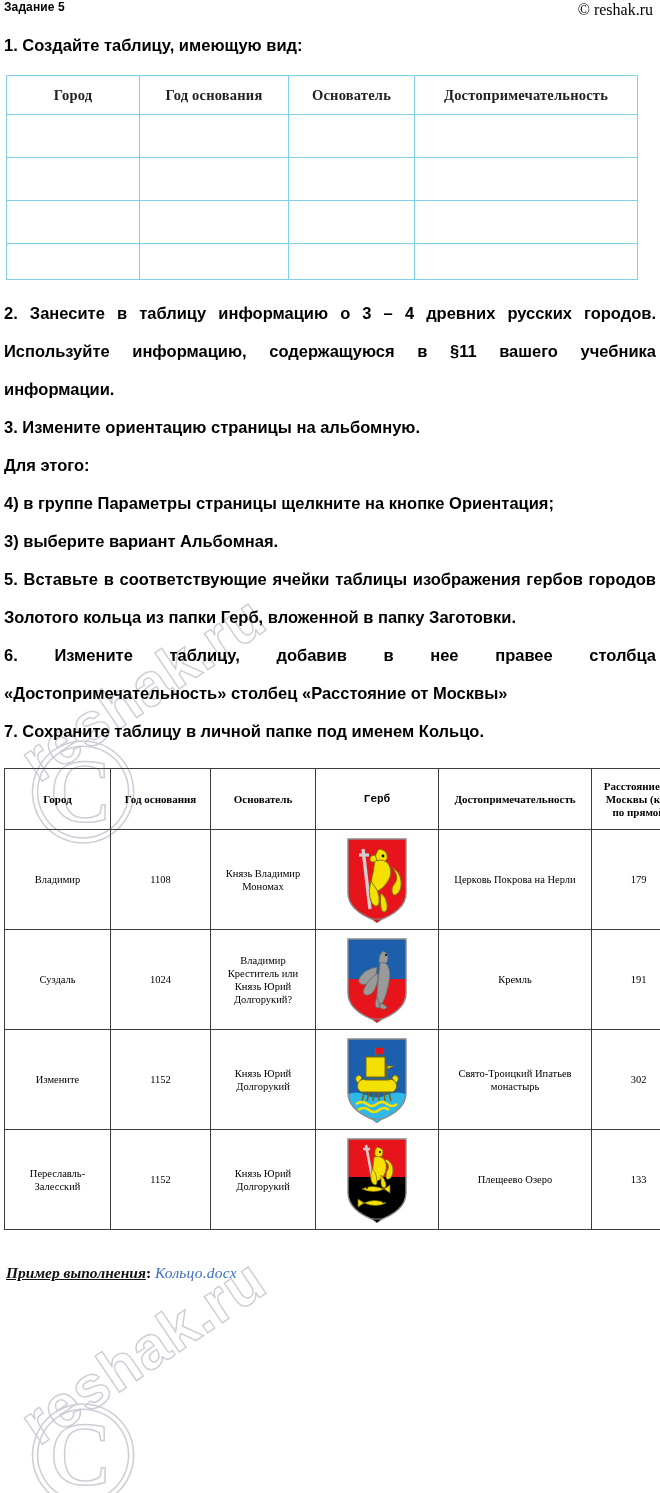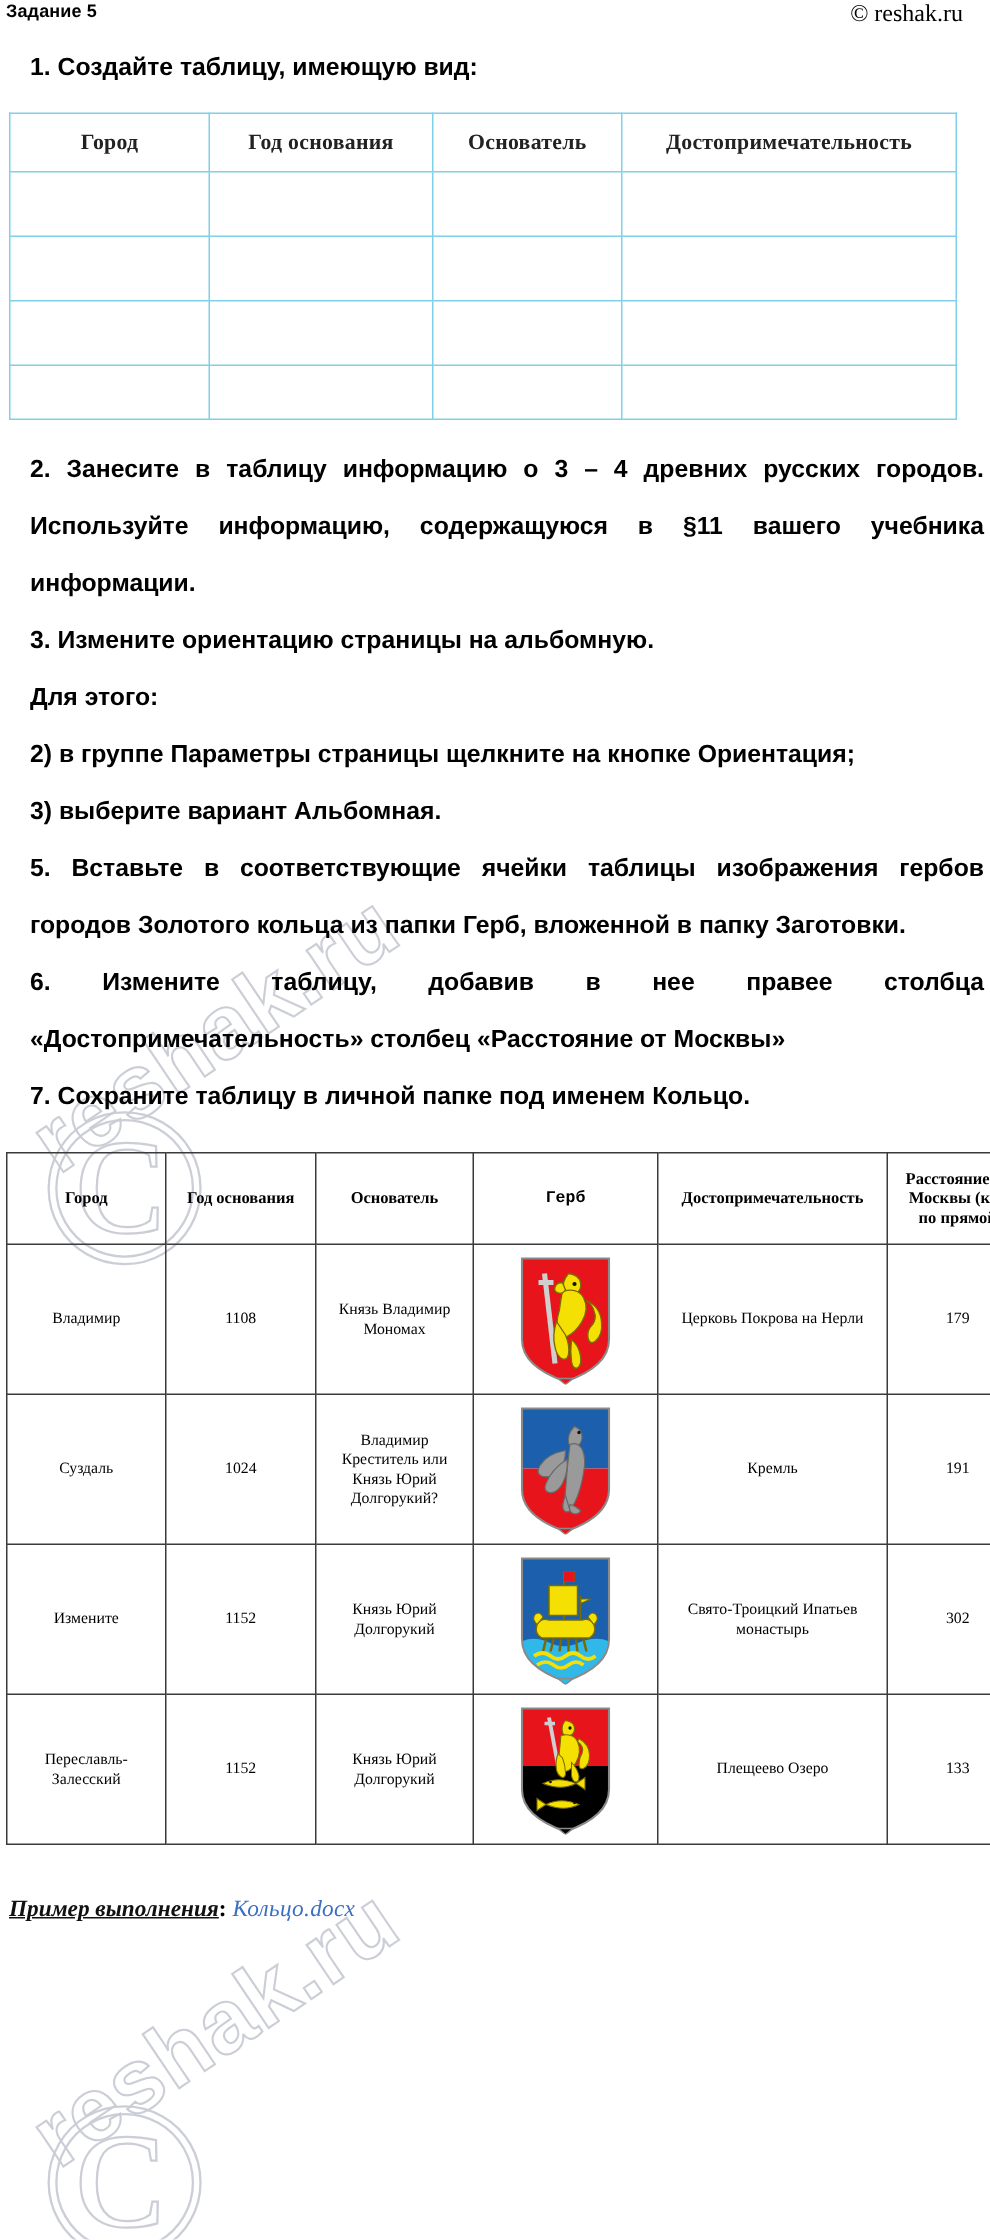--- a/index.html
+++ b/index.html
@@ -41,27 +41,27 @@
 
   
   .page{position:relative;z-index:10;padding:0 2px;}
 
   .hdr-row{position:relative;height:26px;}
   .task-title{
     position:absolute;left:2px;top:0;
     font-size:12px;font-weight:bold;letter-spacing:.1px;
   }
   .copyright{
-    position:absolute;right:16px;top:1px;
+    position:absolute;right:5px;top:1px;
     font-family:"Liberation Serif", serif;
     font-size:16px;
   }
 
   p.para{
-    margin:0 0 0 16px;
+    margin:0 0 0 0;
     font-size:16.5px;
     font-weight:bold;
     line-height:38px;
     text-align:justify;
     letter-spacing:0px;
     padding:0 2px;
   }
   p.para.nj{text-align:left;}
   .spacer-14{height:14px;}
 
@@ -207,21 +207,21 @@
         </tr>
       </tbody>
     </table>
   </div>
 
   <div class="spacer-14"></div>
 
   <p class="para">2. Занесите в таблицу информацию о 3 – 4 древних русских городов. Используйте информацию, содержащуюся в §11 вашего учебника информации.</p>
   <p class="para nj">3. Измените ориентацию страницы на альбомную.</p>
   <p class="para nj">Для этого:</p>
-  <p class="para">2) в группе Параметры страницы щелкните на кнопке Ориентация;</p>
+  <p class="para">4) в группе Параметры страницы щелкните на кнопке Ориентация;</p>
   <p class="para nj">3) выберите вариант Альбомная.</p>
   <p class="para">5. Вставьте в соответствующие ячейки таблицы изображения гербов городов Золотого кольца из папки Герб, вложенной в папку Заготовки.</p>
   <p class="para">6. Измените таблицу, добавив в нее правее столбца «Достопримечательность» столбец «Расстояние от Москвы»</p>
   <p class="para nj">7. Сохраните таблицу в личной папке под именем Кольцо.</p>
 
   <div class="tbl2-wrap">
     <table class="tbl2">
       <thead>
         <tr>
           <th class="c-city">Город</th>

